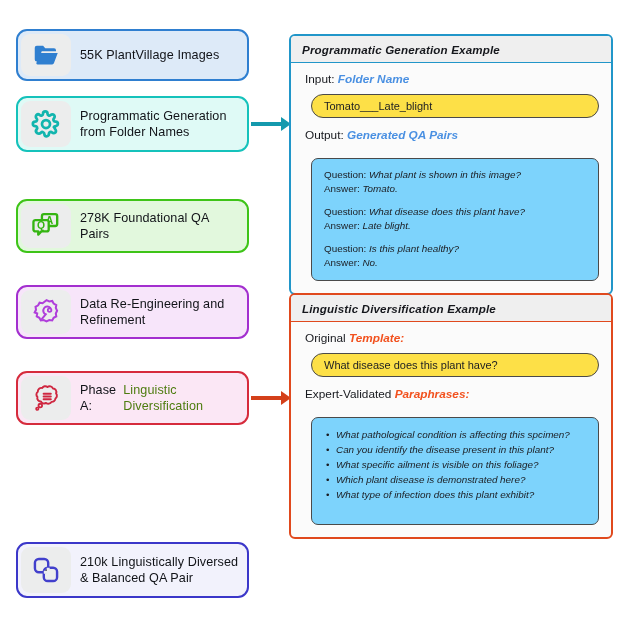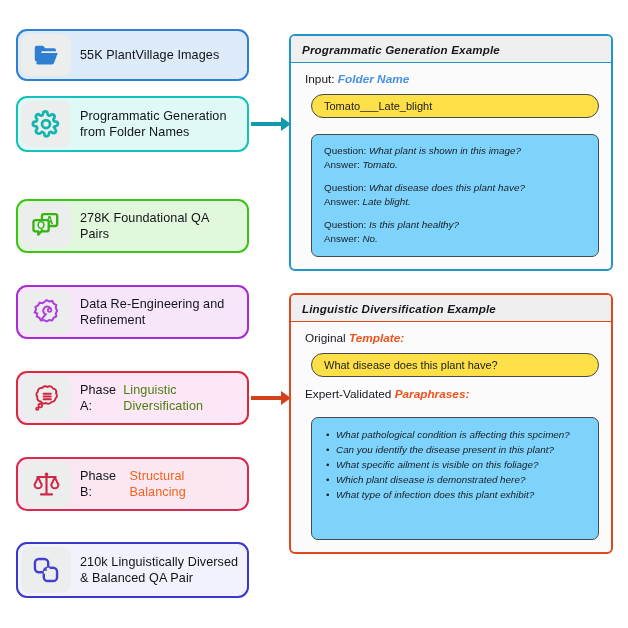--- a/index.html
+++ b/index.html
@@ -111,21 +111,21 @@
     line-height:1.52;
     padding-left:12px;
     position:relative;
     white-space:nowrap;
   }
   .plist li:before{
     content:"\2022";
     position:absolute;left:2px;top:-0.5px;
     font-style:normal;
   }
-  .plist-pad{padding-bottom:37px;}
+  .plist-pad{padding-bottom:22px;}
 </style>
 </head>
 <body>
 
 <div id="flow-column">
     <div class="flow-card" style="top: 29px; height: 52px; border-color: rgb(47, 127, 208); background: rgb(221, 234, 248);">
       <div class="card-icon">
         <svg width="30" height="30" viewBox="0 0 24 24">
           <path fill="#2f7fd0" d="M3 6.2a1.6 1.6 0 0 1 1.6-1.6h5.1l1.7 2h7a1.6 1.6 0 0 1 1.6 1.6V9H8.6L5.4 17.2H4.6A1.6 1.6 0 0 1 3 15.6z"></path>
           <path fill="#2f7fd0" d="M7.2 10.4h14.2l-3.1 8.2a1.4 1.4 0 0 1-1.3.9H5.3a1 1 0 0 1-.95-1.35z"></path>
@@ -176,34 +176,20 @@
         <svg width="31" height="31" viewBox="0 0 26 26">
           <path fill="none" stroke="#cf2740" stroke-width="1.6" stroke-linejoin="round" d="M9.4 4.2a3 3 0 0 1 4.4-.9 3 3 0 0 1 4.6 1.3 2.9 2.9 0 0 1 2.6 4.1 2.9 2.9 0 0 1-.5 4.3 3 3 0 0 1-3.3 2.8 3 3 0 0 1-4.5.9 3 3 0 0 1-4.4-1.2 2.9 2.9 0 0 1-2.9-3.8 2.9 2.9 0 0 1 .3-4.4 3 3 0 0 1 3.7-3.1z"></path>
           <path stroke="#cf2740" stroke-width="1.7" stroke-linecap="round" d="M10.6 9h6M10.6 11.3h6M10.6 13.6h6"></path>
           <circle cx="7.8" cy="18.9" r="1.5" fill="none" stroke="#cf2740" stroke-width="1.5"></circle>
           <circle cx="5.3" cy="21.6" r="1.05" fill="none" stroke="#cf2740" stroke-width="1.4"></circle>
         </svg>
       </div>
       <div class="card-text" style="color: rgb(17, 19, 24);">
         <span>Phase A: </span>
         <span class="accent" style="color: #4d7c0f;">Linguistic Diversification</span>
-      </div>
-    </div>
-    <div class="flow-card" style="top: 457px; height: 54px; border-color: rgb(214, 43, 76); background: rgb(251, 231, 242);">
-      <div class="card-icon">
-        <svg width="31" height="31" viewBox="0 0 26 26">
-          <path stroke="#cf2748" stroke-width="1.8" stroke-linecap="round" d="M13 4.3v16.2M5.3 6.7h15.4M8.4 21.3h9.2"></path>
-          <path fill="none" stroke="#cf2748" stroke-width="1.7" stroke-linejoin="round" d="M6 7l-3 6.2a3 3 0 0 0 6 0z"></path>
-          <path fill="none" stroke="#cf2748" stroke-width="1.7" stroke-linejoin="round" d="M20 7l-3 6.2a3 3 0 0 0 6 0z"></path>
-          <circle cx="13" cy="4.3" r="1.4" fill="#cf2748"></circle>
-        </svg>
-      </div>
-      <div class="card-text" style="color: rgb(17, 19, 24);">
-        <span>Phase B: </span>
-        <span class="accent" style="color: rgb(242, 100, 30);">Structural Balancing</span>
       </div>
     </div>
     <div class="flow-card" style="top: 542px; height: 56px; border-color: rgb(59, 55, 201); background: rgb(242, 242, 252);">
       <div class="card-icon">
         <svg width="30" height="30" viewBox="0 0 26 26">
           <rect x="3.4" y="3.4" width="11.5" height="11.5" rx="3.4" fill="none" stroke="#4240cc" stroke-width="2.1"></rect>
           <rect x="11.1" y="11.1" width="11.5" height="11.5" rx="3.4" fill="none" stroke="#4240cc" stroke-width="2.1"></rect>
           <path stroke="#eceded" stroke-width="2.6" d="M11.1 14.9h3.8v-3.8"></path>
         </svg>
       </div>
@@ -221,20 +207,21 @@
       <div class="shaft" style="background: rgb(212, 64, 26);"></div>
       <div class="head" style="border-left: 10px solid rgb(212, 64, 26);"></div>
     </div>
   </div>
 <div id="panel-layer">
     <div class="panel" style="top: 34px; border-color: rgb(33, 150, 201);">
       <div class="panel-title" style="border-bottom-color: rgb(33, 150, 201);">Programmatic Generation Example</div>
       <div class="panel-body">
         <div class="field-label"><span>Input: </span><span class="em" style="color: rgb(74, 144, 226);">Folder Name</span></div>
         <div class="round-box">Tomato___Late_blight</div>
+        <div class="field-label"><span>Output: </span><span class="em" style="color: rgb(74, 144, 226);">Generated QA Pairs</span></div>
         <div class="block-box">
           <div class="qa-group">
             <div class="qa-line"><span>Question: </span><span class="val">What plant is shown in this image?</span></div>
             <div class="qa-line"><span>Answer: </span><span class="val">Tomato.</span></div>
           </div>
           <div class="qa-group">
             <div class="qa-line"><span>Question: </span><span class="val">What disease does this plant have?</span></div>
             <div class="qa-line"><span>Answer: </span><span class="val">Late blight.</span></div>
           </div>
           <div class="qa-group">

